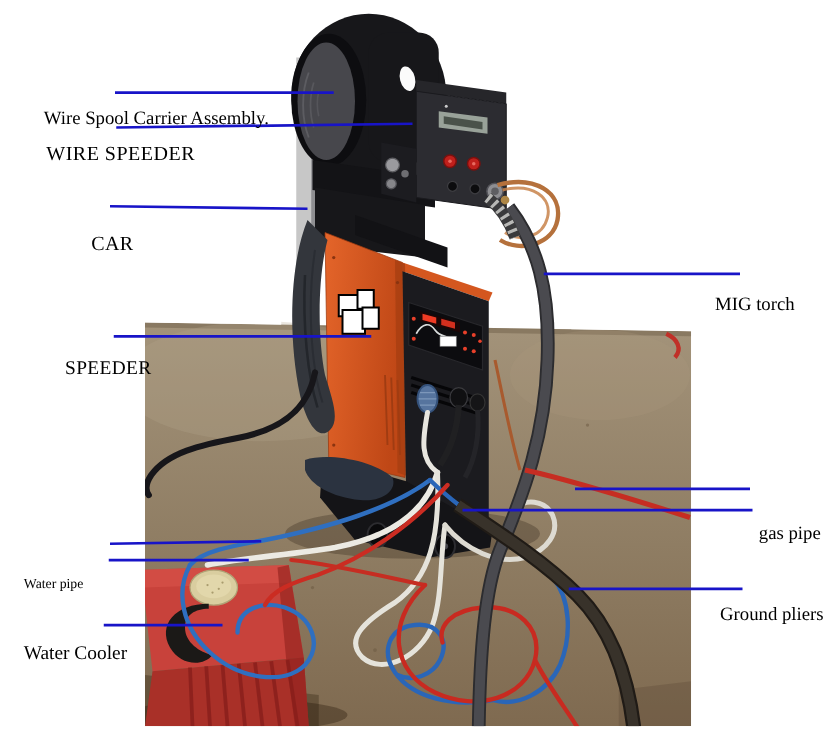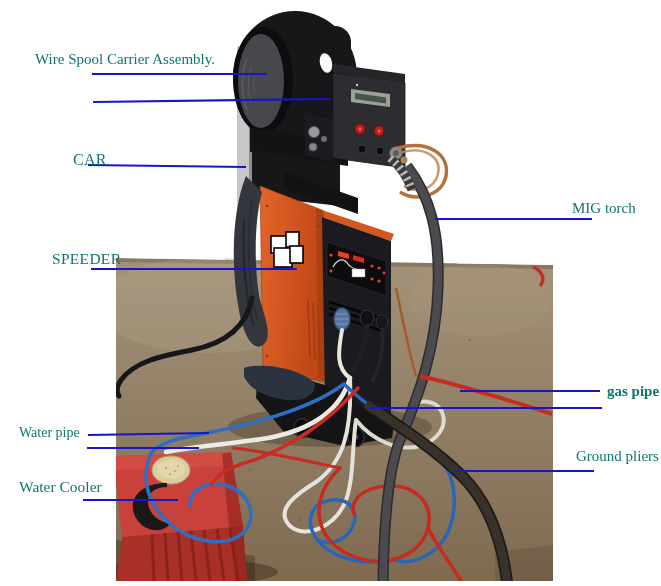--- a/index.html
+++ b/index.html
@@ -2,31 +2,32 @@
 <html><head>
 <meta charset="utf-8">
 <style>
   html,body{margin:0;padding:0;background:#ffffff;}
   #canvas{
     position:relative;width:661px;height:586px;background:#ffffff;
     font-family:"Liberation Serif",serif;overflow:hidden;
   }
   #scene{position:absolute;left:0;top:0;}
   .lbl{
-    position:absolute;color:#0f766e;white-space:nowrap;line-height:1.05;
+    position:absolute;color:#000000;white-space:nowrap;line-height:1.05;
     font-family:"Liberation Serif",serif;
+    margin-top:36px;
   }
   #lbl-wire-spool   {left:35px; top:52px; font-size:15px;}
   #lbl-wire-speeder {left:37px; top:80px; font-size:16px;letter-spacing:.4px;}
   #lbl-car          {left:73px; top:152px;font-size:16px;letter-spacing:.3px;}
   #lbl-welder       {left:52px; top:251px;font-size:15.5px;letter-spacing:.3px;}
   #lbl-mig-torch    {left:572px;top:201px;font-size:15px;}
-  #lbl-gas-pipe     {left:607px;top:384px;font-size:15px;font-weight:bold;}
+  #lbl-gas-pipe     {left:607px;top:384px;font-size:15px;}
   #lbl-ground-pliers{left:576px;top:449px;font-size:15px;text-align:center;}
-  #lbl-water-pipe   {left:19px; top:426px;font-size:14px;}
+  #lbl-water-pipe   {left:19px; top:426px;font-size:11px;}
   #lbl-water-cooler {left:19px; top:479px;font-size:15.5px;}
 </style>
 </head>
 <body>
 
 <div id="canvas">
 
 <svg id="scene" width="661" height="586" viewBox="0 0 661 586">
   <defs>
     <linearGradient id="gradTable" x1="0" y1="0" x2="0" y2="1">
@@ -235,20 +236,21 @@
     <line x1="460" y1="391" x2="600" y2="391"></line>
     <line x1="370" y1="408" x2="602" y2="408"></line>
     <line x1="455" y1="471" x2="594" y2="471"></line>
     <line x1="88" y1="435" x2="209" y2="433"></line>
     <line x1="87" y1="448" x2="199" y2="448"></line>
     <line x1="83" y1="500" x2="178" y2="500"></line>
   </g>
 </svg>
 
 <div class="lbl" id="lbl-wire-spool">Wire Spool Carrier Assembly.</div>
+<div class="lbl" id="lbl-wire-speeder">WIRE SPEEDER</div>
 <div class="lbl" id="lbl-car">CAR</div>
 <div class="lbl" id="lbl-welder">SPEEDER</div>
 <div class="lbl" id="lbl-mig-torch">MIG torch</div>
 <div class="lbl" id="lbl-gas-pipe">gas pipe</div>
 <div class="lbl" id="lbl-ground-pliers">Ground pliers</div>
 <div class="lbl" id="lbl-water-pipe">Water pipe</div>
 <div class="lbl" id="lbl-water-cooler">Water Cooler</div>
 
 </div>
 

